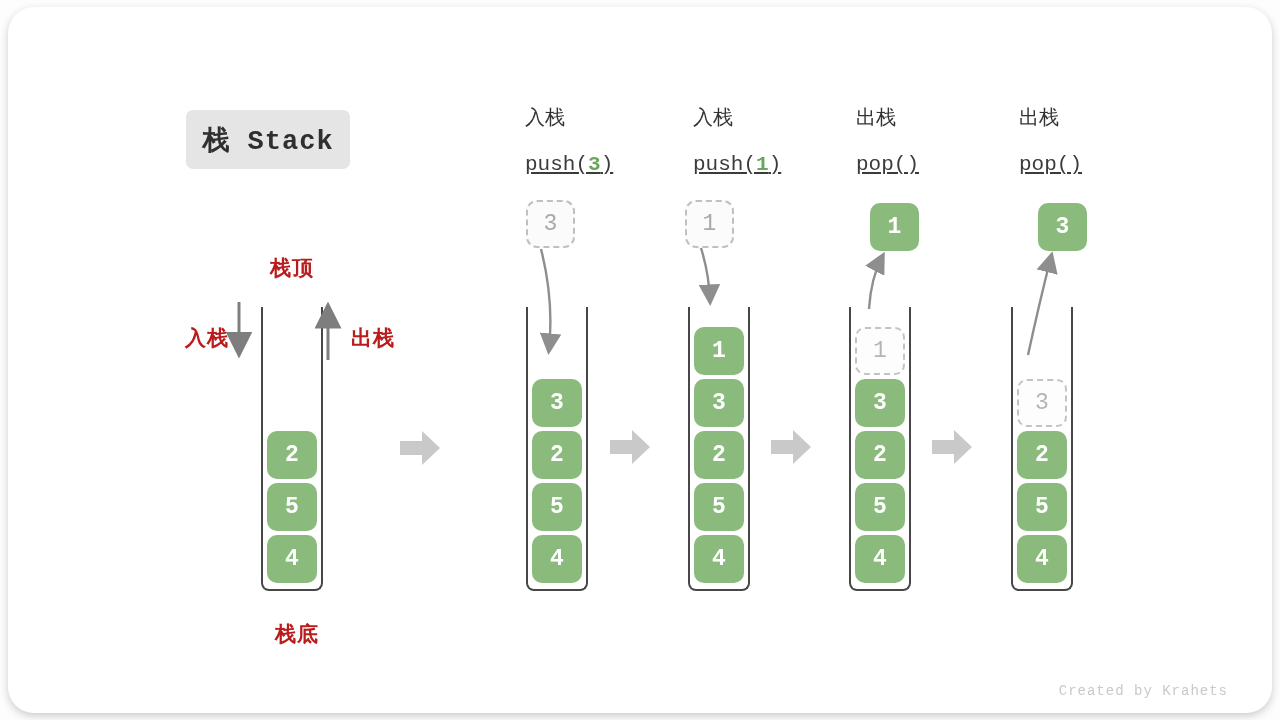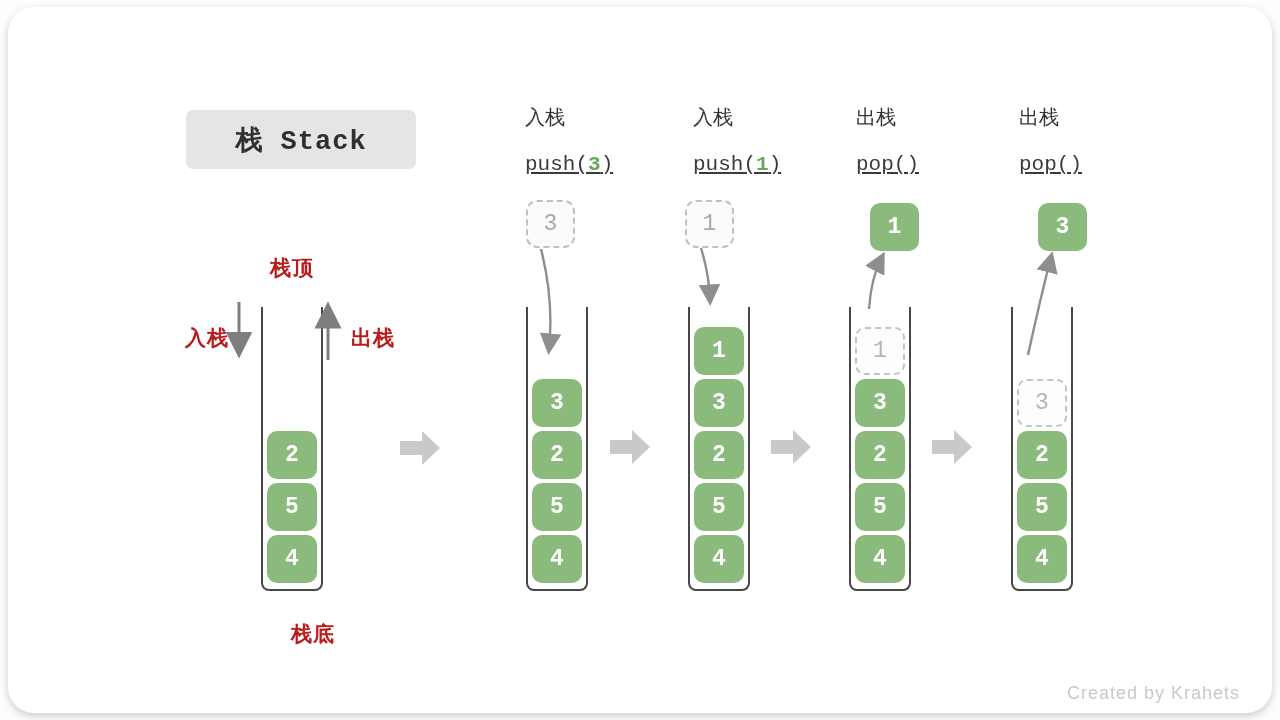--- a/index.html
+++ b/index.html
@@ -15,58 +15,58 @@
     --title-bg:#e5e5e5;
     --watermark:#c9c9c9;
   }
   *{margin:0;padding:0;box-sizing:border-box;}
   html,body{width:1280px;height:720px;background:#ffffff;
     font-family:"Liberation Sans","DejaVu Sans",sans-serif;}
   #canvas{position:relative;width:1280px;height:720px;overflow:hidden;background:#fdfdfd;}
   .card{position:absolute;left:8px;top:7px;width:1264px;height:706px;background:#ffffff;
     border-radius:26px;box-shadow:0 3px 9px rgba(0,0,0,0.20);}
   .abs{position:absolute;}
-  .title-box{left:178px;top:103px;width:230px;height:59px;background:var(--title-bg);
+  .title-box{left:178px;top:103px;width:164px;height:59px;background:var(--title-bg);
     border-radius:7px;display:flex;align-items:center;justify-content:center;}
   .title-box span{font-family:"Liberation Mono","DejaVu Sans Mono",monospace;
     font-size:27px;font-weight:bold;color:#2f2f2f;letter-spacing:1px;}
   .hdr{top:97px;line-height:26px;}
   .hdr .op{font-size:20px;color:var(--text-dark);font-weight:500;display:block;}
   .hdr .code{display:block;margin-top:22px;font-family:"Liberation Mono","DejaVu Sans Mono",monospace;
     font-size:21px;color:#3b3b3b;text-decoration:underline;}
   .hdr .code .arg{color:var(--code-green);font-weight:bold;}
   .side-label{font-size:21px;font-weight:bold;color:#b91c1c;letter-spacing:1px;}
   .tube{border-left:2px solid var(--border-dark);border-right:2px solid var(--border-dark);
     border-bottom:2px solid var(--border-dark);border-radius:0 0 8px 8px;background:#ffffff;}
   .cell{width:50px;height:48px;border-radius:10px;background:var(--cell-green);
     display:flex;align-items:center;justify-content:center;
     font-family:"Liberation Mono","DejaVu Sans Mono",monospace;
     font-size:23px;font-weight:bold;color:#ffffff;}
   .cell.ghost{background:#fdfdfd;border:2px dashed var(--ghost-border);color:var(--ghost-text);
     font-weight:normal;}
   .cell.float-dashed{background:#fbfbfb;border:2px dashed #c0c0c0;color:#a9a9a9;font-weight:normal;
     border-radius:11px;}
-  .watermark{right:32px;top:676px;font-family:Liberation Sans, sans-serif;
-    font-size:18px;letter-spacing:1px;color:var(--watermark);}
+  .watermark{right:44px;top:676px;font-family:Liberation Mono, monospace;
+    font-size:14px;letter-spacing:1px;color:var(--watermark);}
   svg .curve{fill:none;stroke:var(--curve-gray);stroke-width:2.4;}
   svg .straight{fill:none;stroke:var(--arrow-gray);stroke-width:3;}
   svg .block{fill:var(--block-gray);}
 </style>
 </head>
 <body>
 
 <div id="canvas">
   <div class="card">
 
     <div class="abs title-box">
       <span>栈 Stack</span>
     </div>
 
     <div class="abs side-label" style="left:262px;top:247px;">栈顶</div>
-    <div class="abs side-label" style="left:283px;top:613px;">栈底</div>
+    <div class="abs side-label" style="left:267px;top:613px;">栈底</div>
     <div class="abs side-label" style="left:177px;top:317px;">入栈</div>
     <div class="abs side-label" style="left:343px;top:317px;">出栈</div>
 
     <div id="stages-root">
         <div class="abs tube" style="left: 253px; top: 300px; width: 62px; height: 284px;"></div>
         <div class="abs cell" style="left: 259px; top: 424px;">2</div>
         <div class="abs cell" style="left: 259px; top: 476px;">5</div>
         <div class="abs cell" style="left: 259px; top: 528px;">4</div>
         <div class="abs hdr" style="left: 517px;">
           <span class="op">入栈</span>

